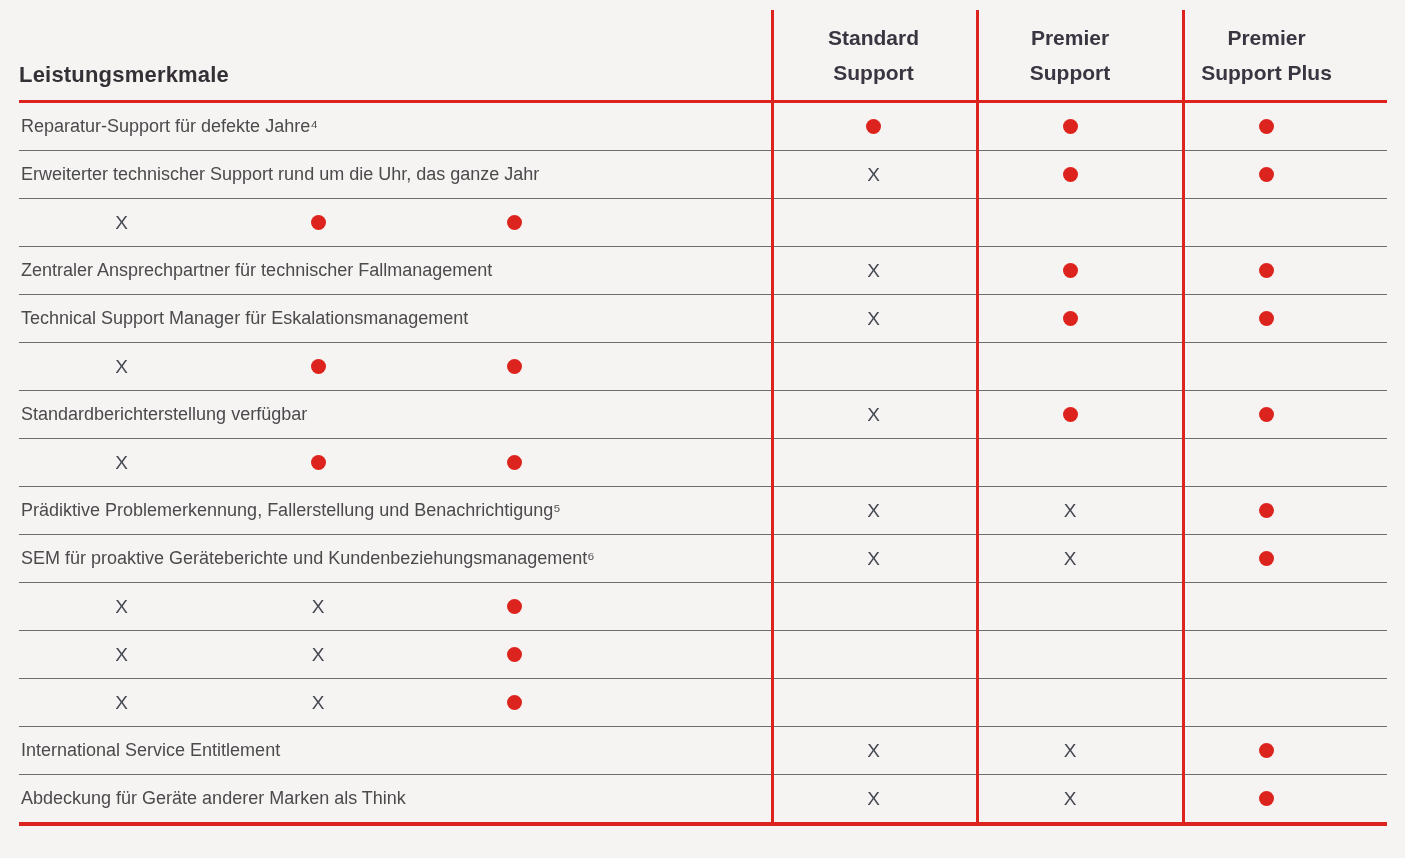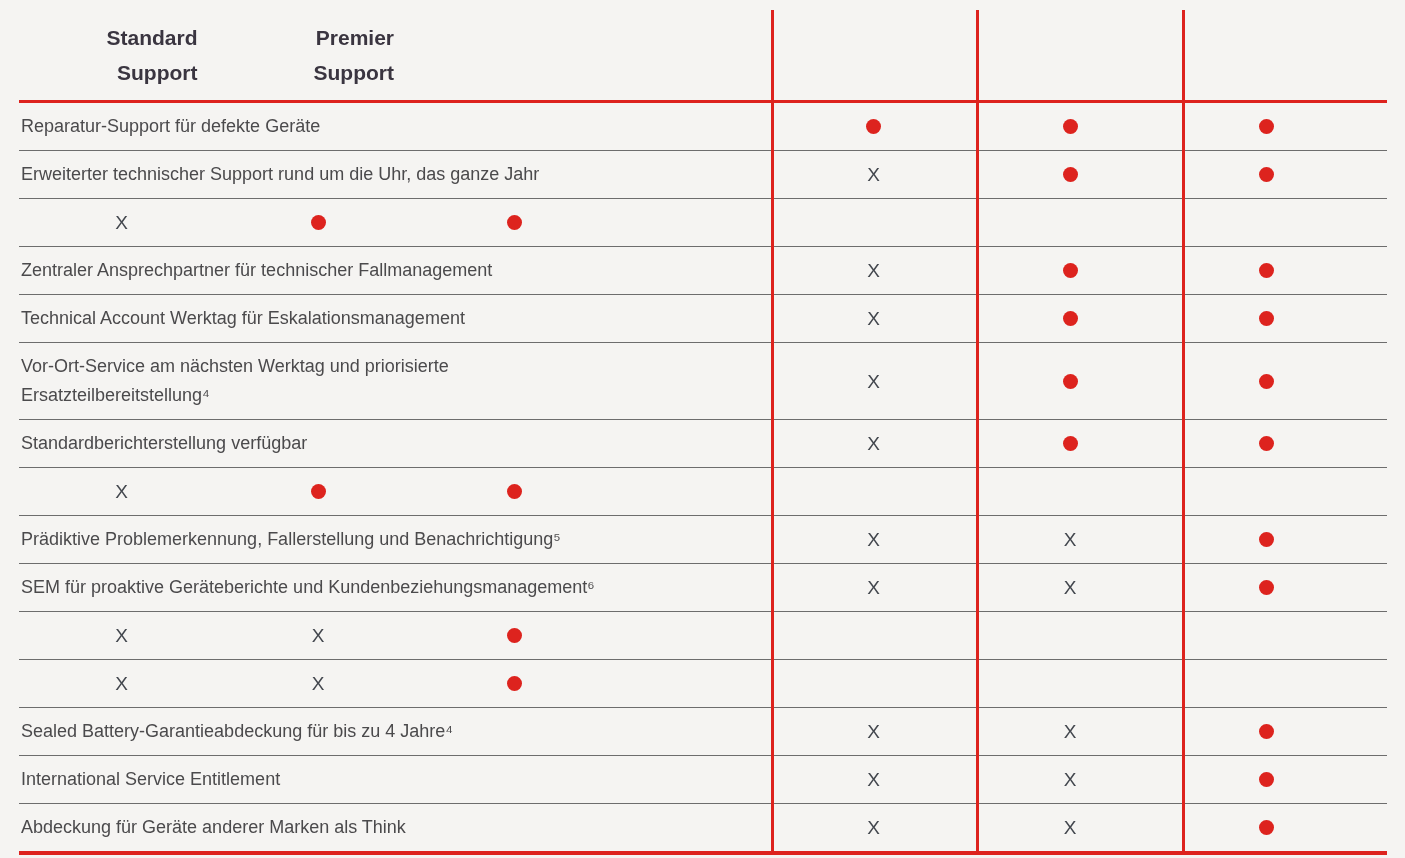--- a/index.html
+++ b/index.html
@@ -35,21 +35,21 @@
     padding-bottom:12px;
     box-sizing:border-box;
     font-size:22px; font-weight:bold; color:#343036;
     letter-spacing:.2px;
   }
   .plan-header {
     display:flex; align-items:center; justify-content:center;
     box-sizing:border-box;
     padding-top:10px;
     font-size:21px; font-weight:bold; color:#3a3540;
-    text-align:right; line-height:35px;
+    text-align:center; line-height:35px;
   }
   .plan-header span { display:inline-block; max-width:152px; }
   .col-std  { width:205px; }
   .col-prem { width:188px; }
   .col-plus { width:205px; }
 
   .row {
     display:flex; align-items:center;
     min-height:47px;
   }
@@ -80,31 +80,35 @@
 </head>
 <body>
 
 <div class="table-wrap">
 
   <div class="vline v1"></div>
   <div class="vline v2"></div>
   <div class="vline v3"></div>
 
   <div class="header-row">
+    <div class="header-label">Leistungsmerkmale</div>
     <div class="plan-header col-std">
       <span>Standard Support</span>
     </div>
     <div class="plan-header col-prem">
       <span>Premier Support</span>
     </div>
+    <div class="plan-header col-plus">
+      <span>Premier Support Plus</span>
+    </div>
   </div>
 
   <div id="rows">
       <div class="row">
-        <div class="feature-label">Reparatur-Support für defekte Geräte</div>
+        <div class="feature-label">Reparatur-Support für defekte Jahre⁴</div>
         <div class="value-cell col-std">
           <span class="dot"></span>
         </div>
         <div class="value-cell col-prem">
           <span class="dot"></span>
         </div>
         <div class="value-cell col-plus">
           <span class="dot"></span>
         </div>
       </div>
@@ -137,34 +141,32 @@
           <span class="xmark">X</span>
         </div>
         <div class="value-cell col-prem">
           <span class="dot"></span>
         </div>
         <div class="value-cell col-plus">
           <span class="dot"></span>
         </div>
       </div>
       <div class="row">
-        <div class="feature-label">Technical Account Werktag für Eskalationsmanagement</div>
-        <div class="value-cell col-std">
-          <span class="xmark">X</span>
-        </div>
-        <div class="value-cell col-prem">
-          <span class="dot"></span>
-        </div>
-        <div class="value-cell col-plus">
-          <span class="dot"></span>
-        </div>
-      </div>
-      <div class="row">
-        <div class="feature-label">Vor-Ort-Service am nächsten Werktag und priorisierte
-Ersatzteilbereitstellung⁴</div>
+        <div class="feature-label">Technical Support Manager für Eskalationsmanagement</div>
+        <div class="value-cell col-std">
+          <span class="xmark">X</span>
+        </div>
+        <div class="value-cell col-prem">
+          <span class="dot"></span>
+        </div>
+        <div class="value-cell col-plus">
+          <span class="dot"></span>
+        </div>
+      </div>
+      <div class="row">
         <div class="value-cell col-std">
           <span class="xmark">X</span>
         </div>
         <div class="value-cell col-prem">
           <span class="dot"></span>
         </div>
         <div class="value-cell col-plus">
           <span class="dot"></span>
         </div>
       </div>
@@ -231,21 +233,20 @@
           <span class="xmark">X</span>
         </div>
         <div class="value-cell col-prem">
           <span class="xmark">X</span>
         </div>
         <div class="value-cell col-plus">
           <span class="dot"></span>
         </div>
       </div>
       <div class="row">
-        <div class="feature-label">Sealed Battery-Garantieabdeckung für bis zu 4 Jahre⁴</div>
         <div class="value-cell col-std">
           <span class="xmark">X</span>
         </div>
         <div class="value-cell col-prem">
           <span class="xmark">X</span>
         </div>
         <div class="value-cell col-plus">
           <span class="dot"></span>
         </div>
       </div>

